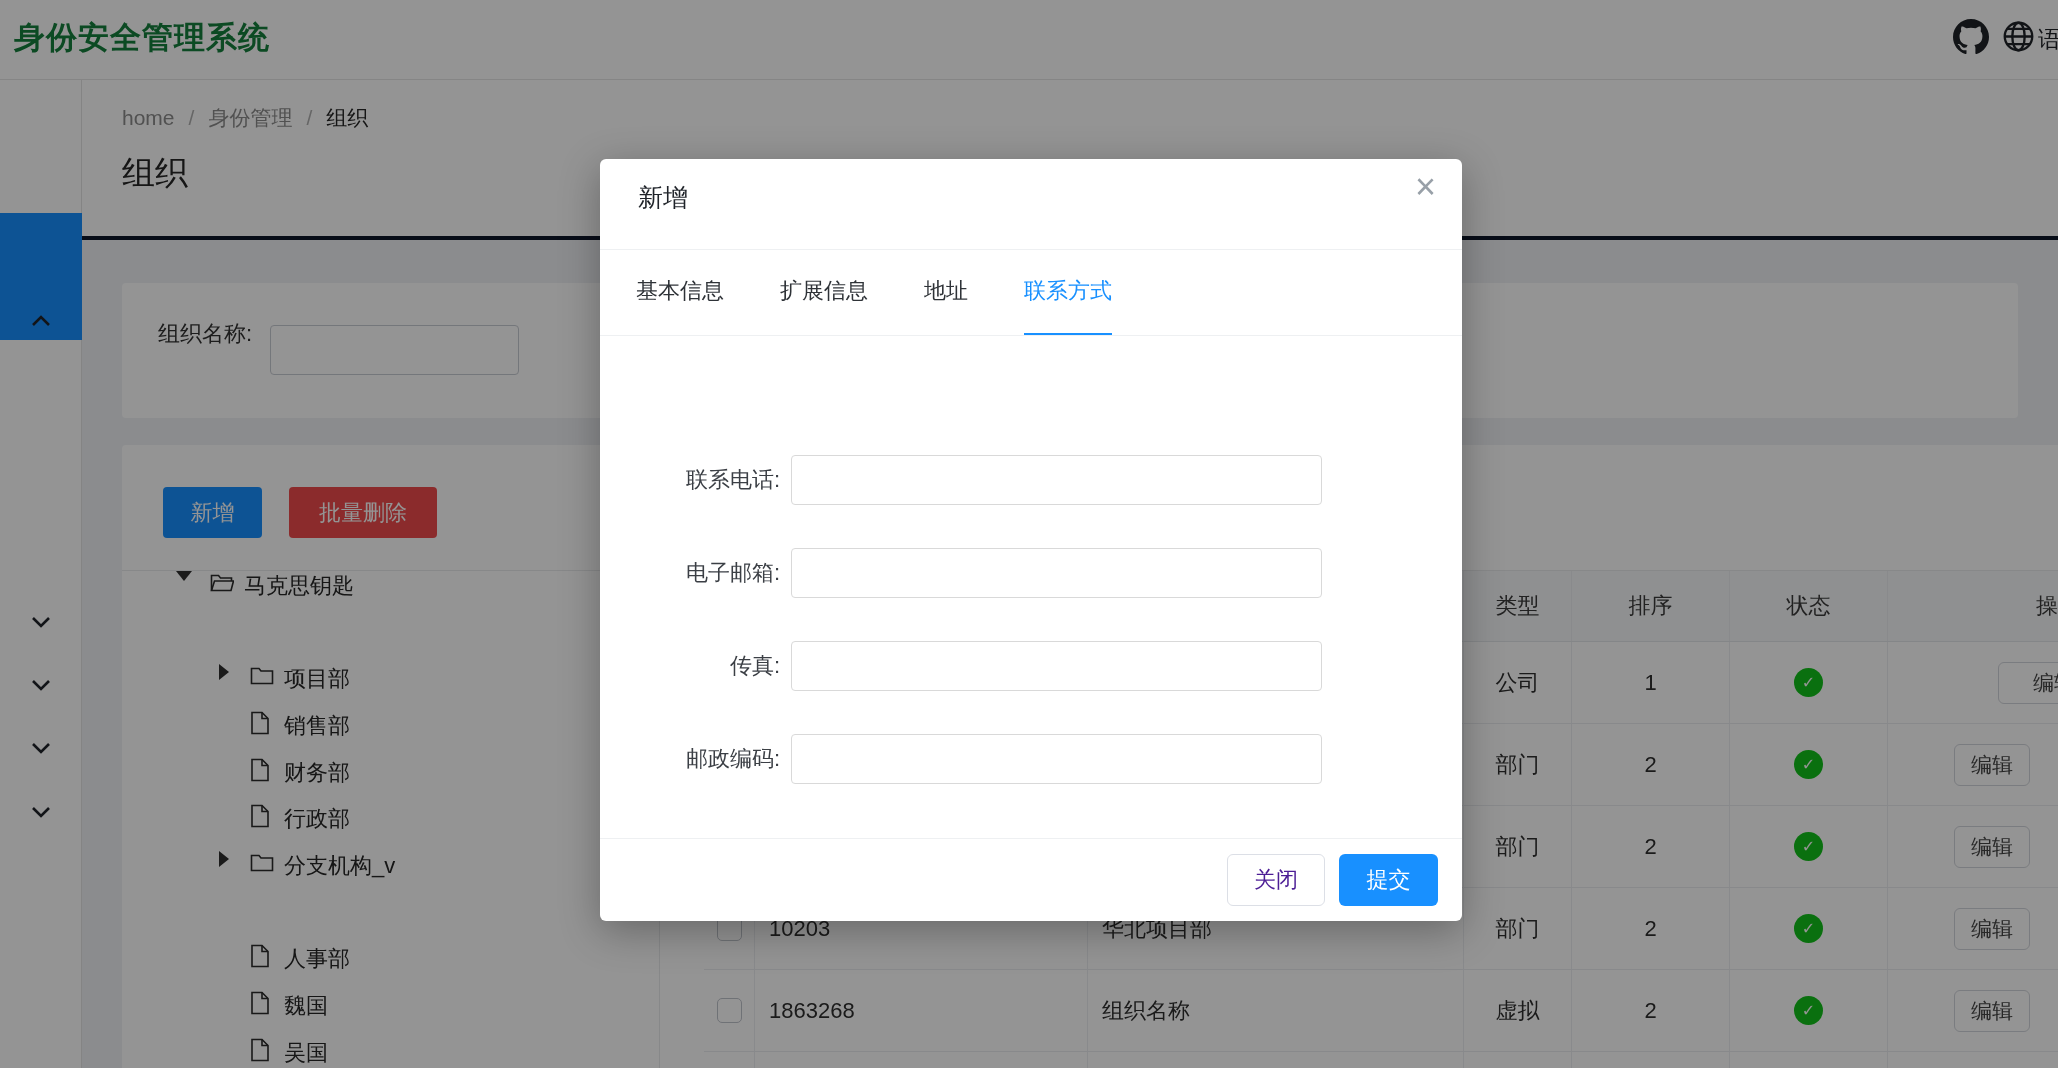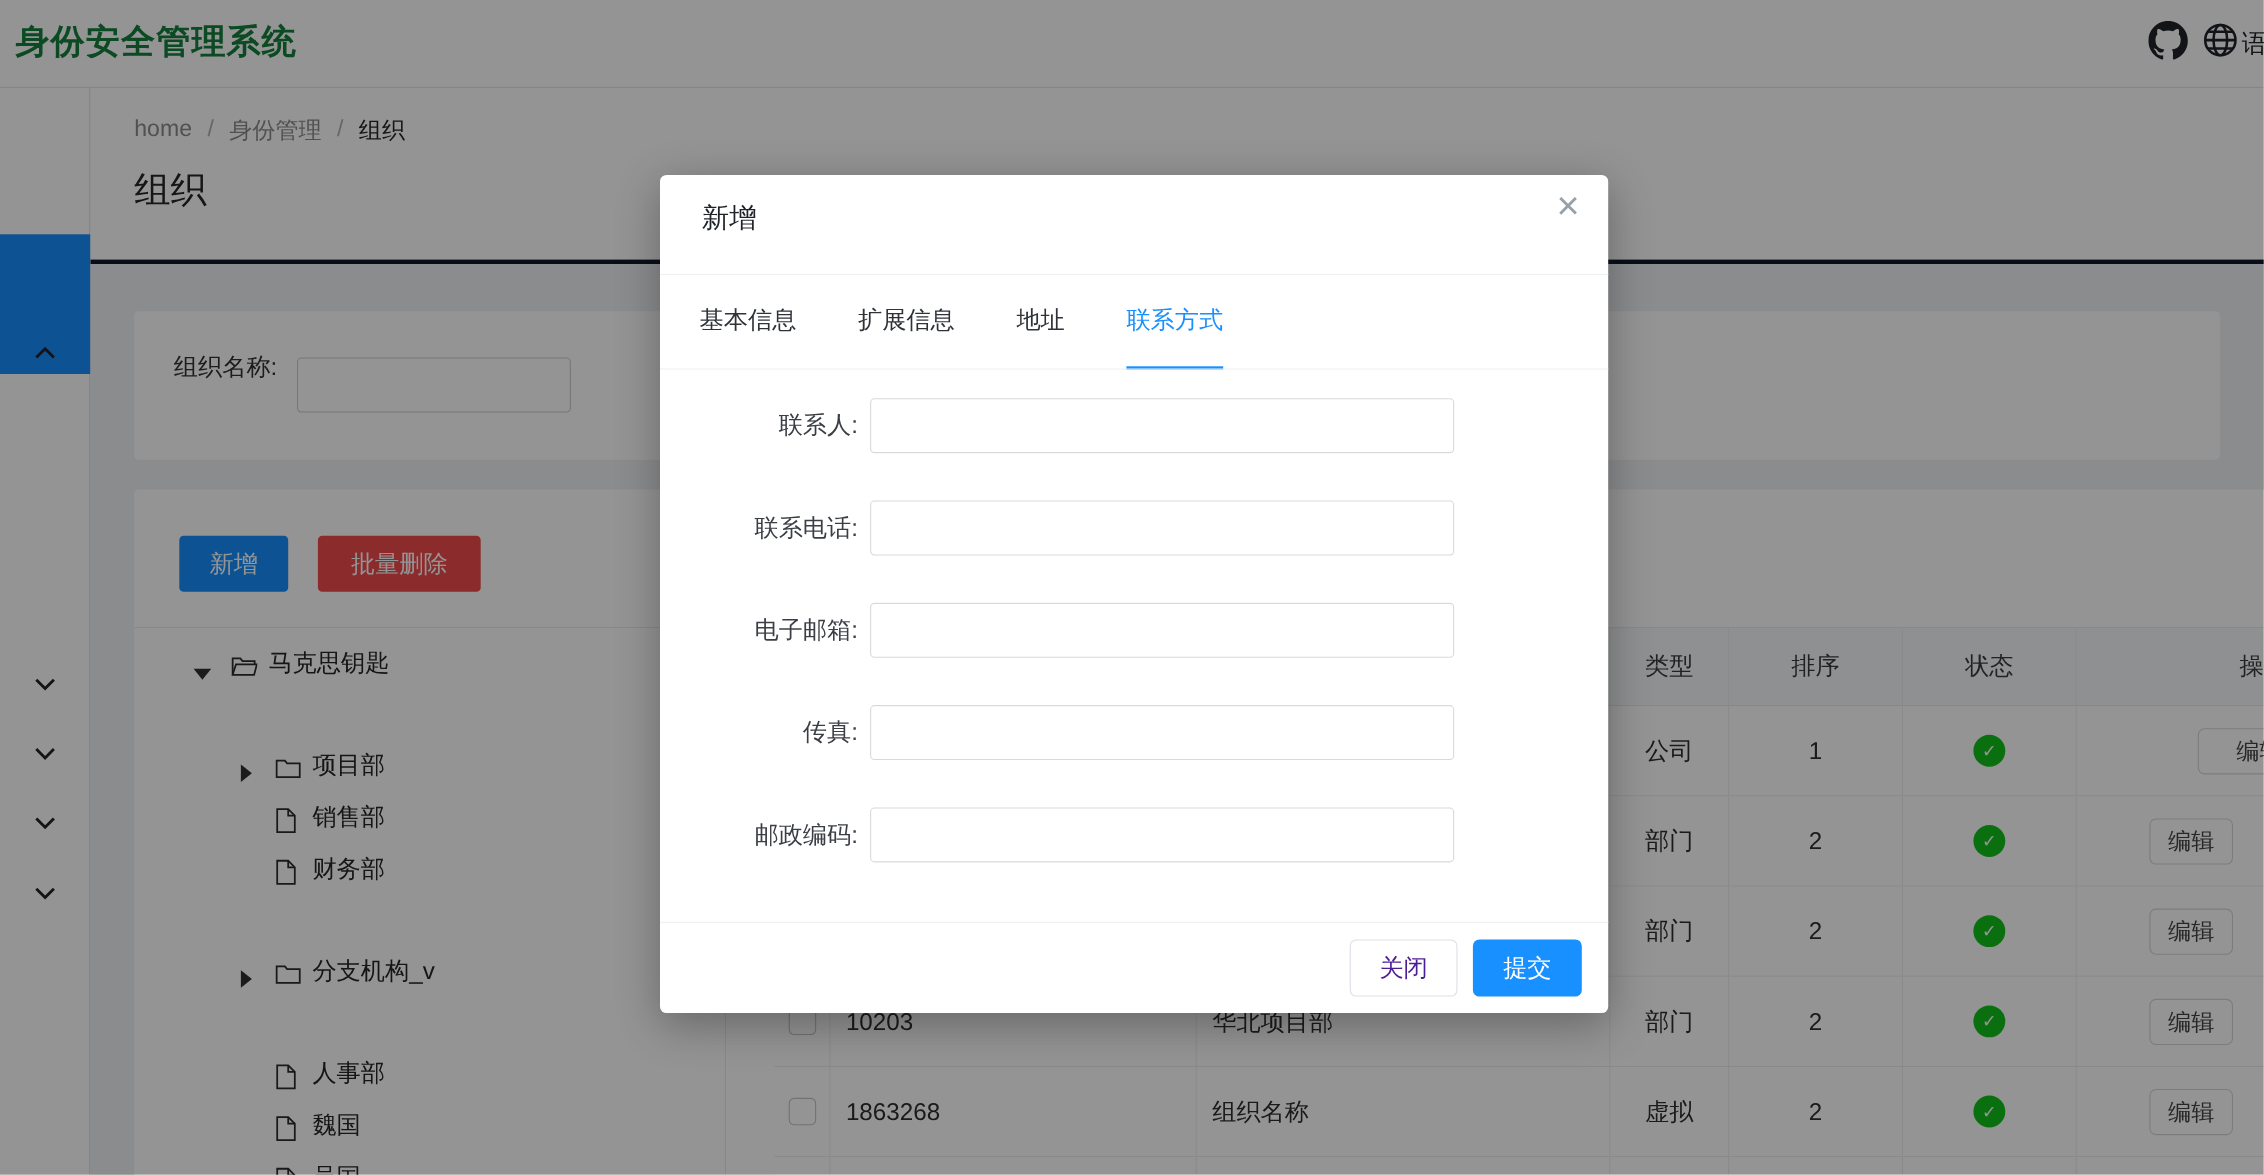--- a/index.html
+++ b/index.html
@@ -25,21 +25,21 @@
   #search-card{position:absolute;left:122px;top:283px;width:1896px;height:135px;background:#fff;border-radius:4px}
   #search-label{position:absolute;left:36px;top:36px;font-size:22px;color:#333}
   #search-input{position:absolute;left:148px;top:42px;width:249px;height:50px;border:1px solid #c9cdd4;border-radius:4px;background:#fff;box-sizing:border-box;font-size:20px;padding:0 12px;outline:none}
   
   #main-card{position:absolute;left:122px;top:445px;width:2120px;height:700px;background:#fff;border-radius:4px 4px 0 0}
   .btn{display:flex;align-items:center;justify-content:center;border-radius:4px;font-size:22px;cursor:pointer;box-sizing:border-box}
   #btn-add{position:absolute;left:41px;top:42px;width:99px;height:51px;background:#1890ff;color:#fff}
   #btn-del{position:absolute;left:167px;top:42px;width:148px;height:51px;background:#f04b4d;color:#fff}
   
   #tree-panel{position:absolute;left:0;top:125px;width:538px;height:575px;border-top:1px solid #e8eaed;border-right:1px solid #e8eaed;box-sizing:border-box}
-  .titem{position:absolute;left:0;width:536px;height:47px;display:flex;align-items:flex-end;font-size:22px;color:#262626;cursor:pointer}
+  .titem{position:absolute;left:0;width:536px;height:47px;display:flex;align-items:flex-start;font-size:22px;color:#262626;cursor:pointer}
   .titem .caretbox{width:20px;display:flex;justify-content:center;margin-right:16px;flex:none}
   .titem .ico{width:24px;height:24px;margin-right:10px;flex:none;display:flex;align-items:center}
   .lv0{padding-left:52px}.lv1{padding-left:92px}
   .caret-down{width:0;height:0;border-left:8px solid transparent;border-right:8px solid transparent;border-top:10px solid #2f2f2f}
   .caret-right{width:0;height:0;border-top:8px solid transparent;border-bottom:8px solid transparent;border-left:10px solid #2f2f2f}
   
   #tbl{position:absolute;left:582px;top:125px;width:1524px}
   .trow{position:relative;width:1524px;height:81px;border-bottom:1px solid #ebedf0;background:#fff}
   #thead{height:72px;background:#f7f8fa;border-top:1px solid #e8eaed;border-bottom:1px solid #e4e7ea;box-sizing:border-box}
   .td{position:absolute;top:0;height:100%;display:flex;align-items:center;border-right:1px solid #edeef2;box-sizing:border-box;font-size:22px;color:#2f2f2f;overflow:visible}
@@ -171,20 +171,30 @@
     <div class="titem lv1" style="top:187px">
         <span class="caretbox"></span>
         <span class="ico">
           <svg viewBox="0 0 20 24" width="20" height="24" fill="none" stroke="#2b2b2b" stroke-width="1.6">
             <path d="M2 1.5h10l6 6v15H2z"></path>
             <path d="M12 1.5v6h6"></path>
           </svg>
         </span>
         <span>财务部</span>
       </div>
+    <div class="titem lv1" style="top:233px">
+        <span class="caretbox"></span>
+        <span class="ico">
+          <svg viewBox="0 0 20 24" width="20" height="24" fill="none" stroke="#2b2b2b" stroke-width="1.6">
+            <path d="M2 1.5h10l6 6v15H2z"></path>
+            <path d="M12 1.5v6h6"></path>
+          </svg>
+        </span>
+        <span>行政部</span>
+      </div>
     <div class="titem lv1" style="top:280px">
         <span class="caretbox">
           <span class="caret-right"></span>
         </span>
         <span class="ico">
           <svg viewBox="0 0 24 20" width="24" height="20" fill="none" stroke="#2b2b2b" stroke-width="1.6">
             <path d="M1.5 2.5h7.5l2 2.5h11.5v12.5h-21z"></path>
           </svg>
         </span>
         <span>分支机构_v</span>
@@ -327,24 +337,20 @@
   <div class="mdiv" style="top:90px"></div>
 
   <div id="tabs">
     <div class="tab">基本信息</div>
     <div class="tab">扩展信息</div>
     <div class="tab">地址</div>
     <div class="tab active">联系方式</div>
   </div>
   <div class="mdiv" style="top:176px"></div>
 
-  <div class="frow" style="top:203px">
-    <span class="flabel">联系人:</span>
-    <input class="finput" value="" style="">
-  </div>
   <div class="frow" style="top:296px">
     <span class="flabel">联系电话:</span>
     <input class="finput" value="" style="">
   </div>
   <div class="frow" style="top:389px">
     <span class="flabel">电子邮箱:</span>
     <input class="finput" value="" style="">
   </div>
   <div class="frow" style="top:482px">
     <span class="flabel">传真:</span>

